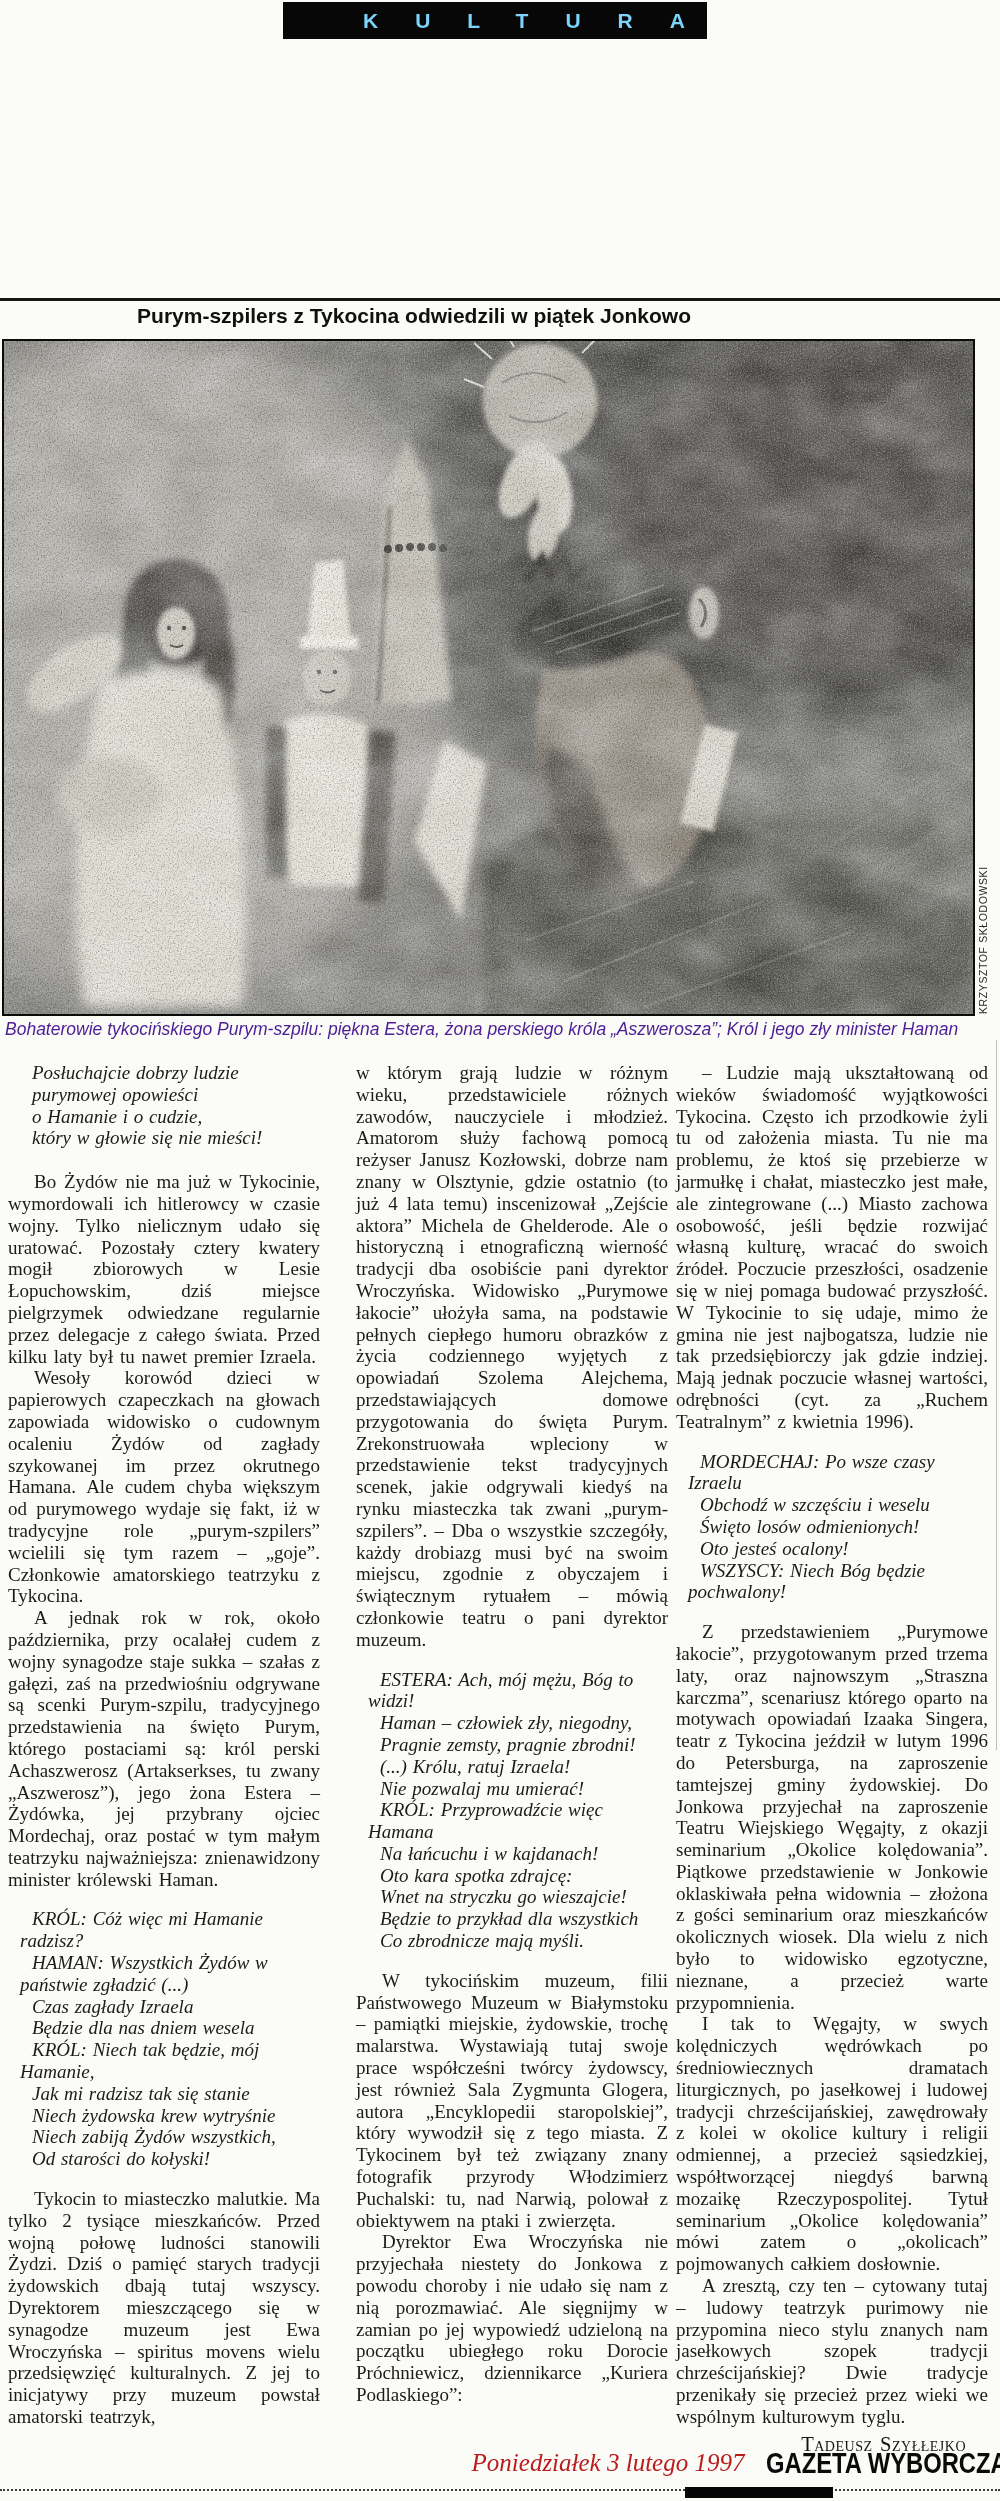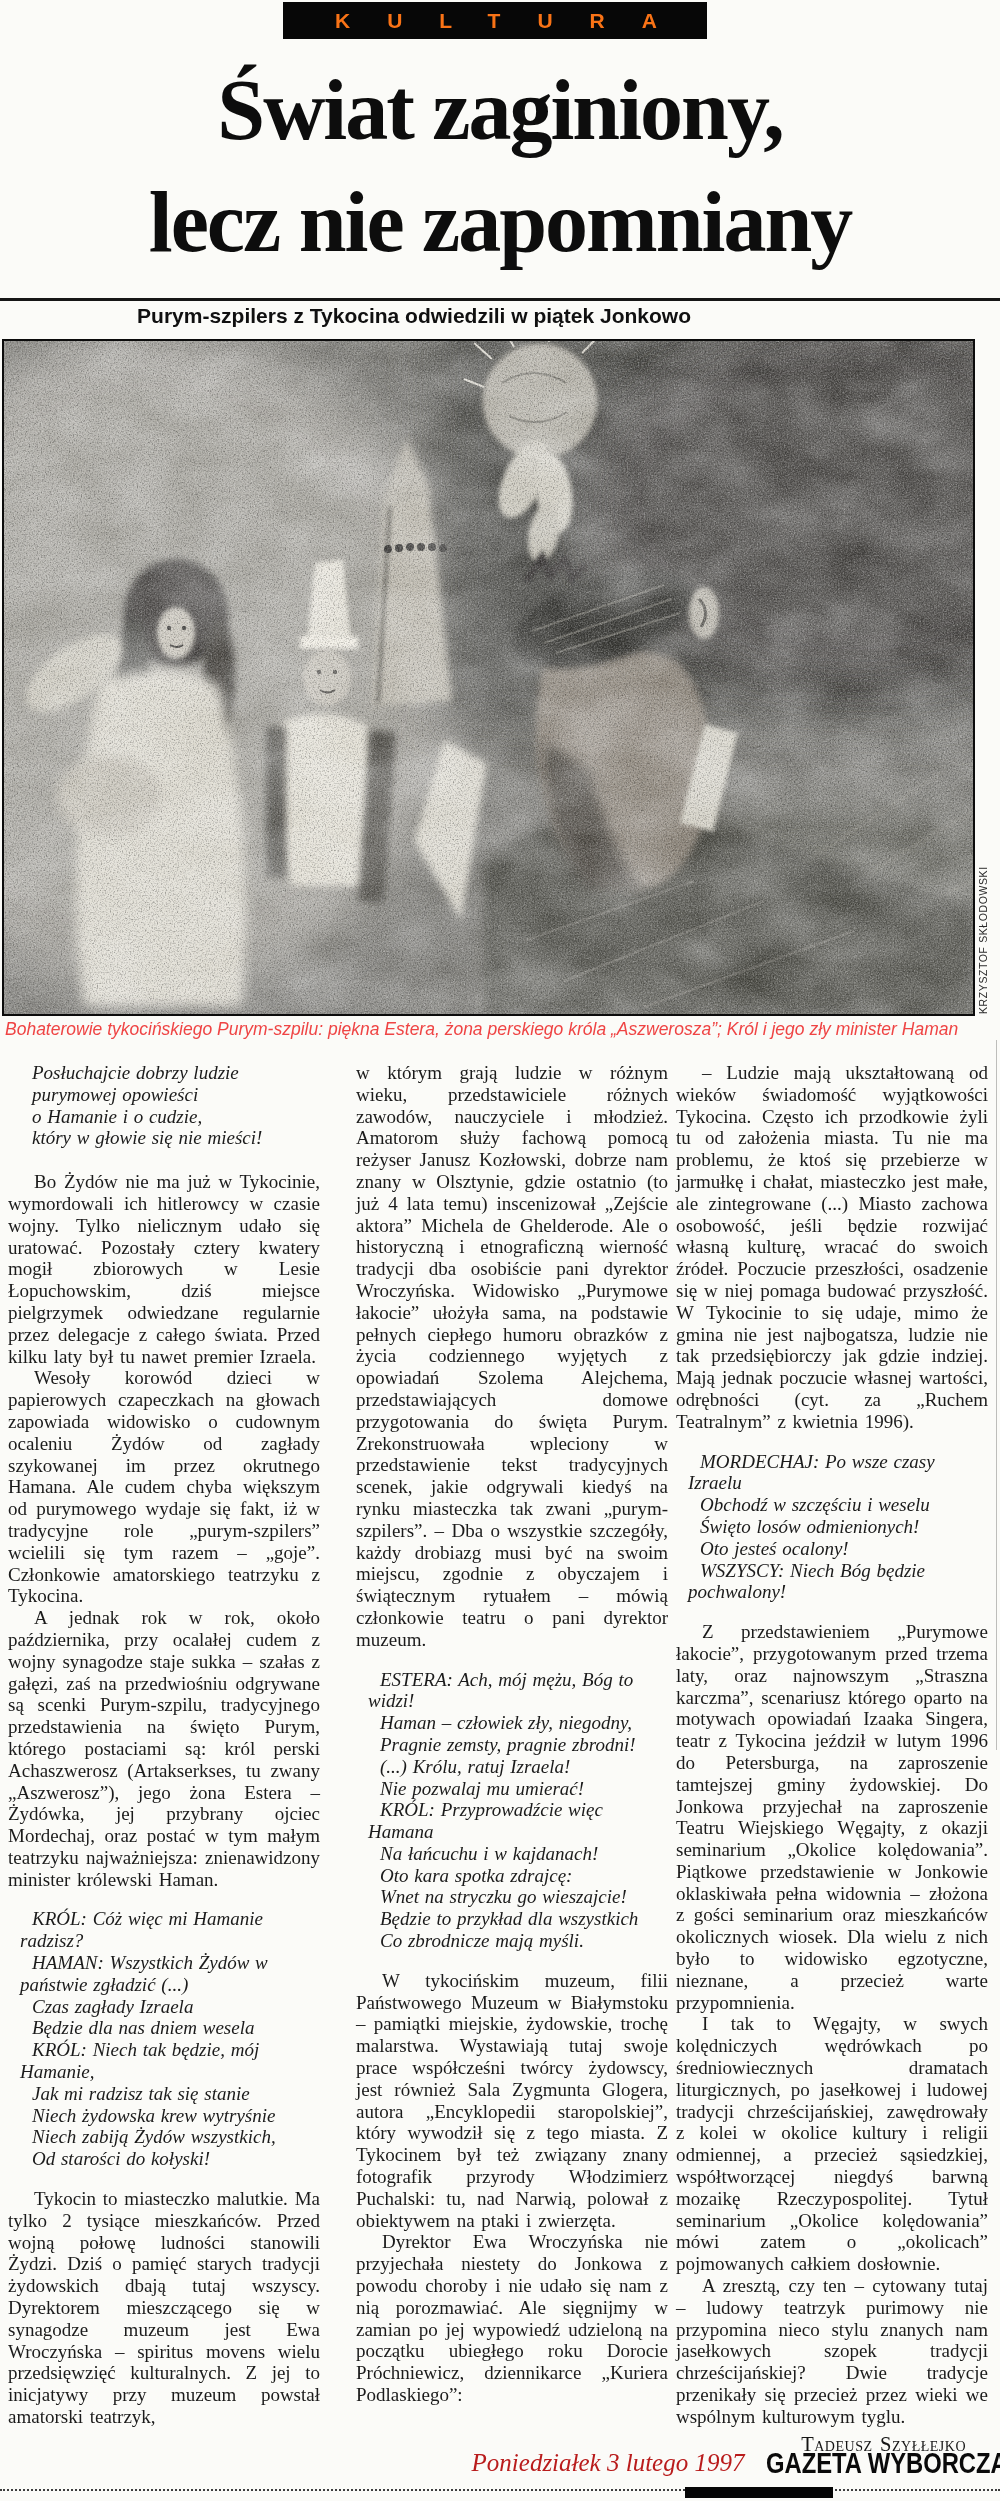--- a/index.html
+++ b/index.html
@@ -1,43 +1,43 @@
 <!DOCTYPE html>
 <html lang="pl"><head>
 <meta charset="utf-8">
 <style>
   html,body{margin:0;padding:0;background:#9a9a98;}
   .page{position:relative;width:1000px;height:2501px;margin:0 auto;background:#fbfbf8;
         font-family:"Liberation Serif",serif;color:#1c1c1c;overflow:hidden;}
 
   
   .kultura{position:absolute;top:2px;left:283px;width:424px;height:37px;background:#070707;}
-  .kultura span{display:block;color:#f97316;font-family:"Liberation Sans",sans-serif;
-        font-weight:bold;font-size:21px;line-height:37px;letter-spacing:37px;padding-left:52px;white-space:nowrap;}
+  .kultura span{display:block;color:#7dd3fc;font-family:"Liberation Sans",sans-serif;
+        font-weight:bold;font-size:21px;line-height:37px;letter-spacing:37px;padding-left:80px;white-space:nowrap;}
 
   
   .headline{position:absolute;top:54px;left:0;width:1000px;margin:0;text-align:center;
         font-family:"Liberation Serif",serif;font-weight:bold;font-size:86px;line-height:112px;
         letter-spacing:-2px;color:#0d0d0d;}
 
   .rule-top{position:absolute;top:298px;left:0;width:1000px;height:3px;background:#161616;}
 
   .subhead{position:absolute;top:304px;left:0;width:828px;text-align:center;
         font-family:"Liberation Sans",sans-serif;font-weight:bold;font-size:21px;color:#101010;}
 
   
   .photo{position:absolute;top:341px;left:4px;width:969px;height:673px;background:#74736e;
         outline:2px solid #0b0b0b;overflow:hidden;}
   .photo svg{display:block;width:100%;height:100%;}
   .photo-credit{position:absolute;top:856px;left:977px;height:158px;
         font-family:"Liberation Sans",sans-serif;font-size:10.5px;letter-spacing:.6px;color:#2b2b2b;
         writing-mode:vertical-rl;transform:rotate(180deg);white-space:nowrap;}
 
   .caption{position:absolute;top:1019px;left:5px;width:990px;
-        font-family:"Liberation Sans",sans-serif;font-style:italic;font-size:17.5px;color:#ef4444;}
+        font-family:"Liberation Sans",sans-serif;font-style:italic;font-size:17.5px;color:#4c1d95;}
 
   
   .col{position:absolute;top:1062px;width:312px;font-size:19px;line-height:21.8px;
         text-align:justify;word-spacing:2px;color:#1b1b1b;}
   .col>:first-child{margin-top:0;}
   .col p{margin:0;}
   p.indent{text-indent:26px;}
   .verse{font-style:italic;text-align:left;margin:18px 0 18px 12px;word-spacing:1px;}
   .verse .vline{text-indent:12px;}
   .verse.opening{margin-top:0;margin-bottom:22px;}
@@ -56,24 +56,20 @@
 </style>
 </head>
 <body>
 
 <div class="page">
 
   <div class="kultura">
     <span>KULTURA</span>
   </div>
 
-  <h1 class="headline">
-    <div>Świat zaginiony,</div>
-    <div>lecz nie zapomniany</div>
-  </h1>
 
   <div class="rule-top"></div>
   <div class="subhead">Purym-szpilers z Tykocina odwiedzili w piątek Jonkowo</div>
 
   <div class="photo">
     <svg viewBox="0 0 969 673" preserveAspectRatio="none">
       <defs>
         <filter id="b2" x="-40%" y="-40%" width="180%" height="180%">
             <feGaussianBlur stdDeviation="2"></feGaussianBlur>
           </filter>

